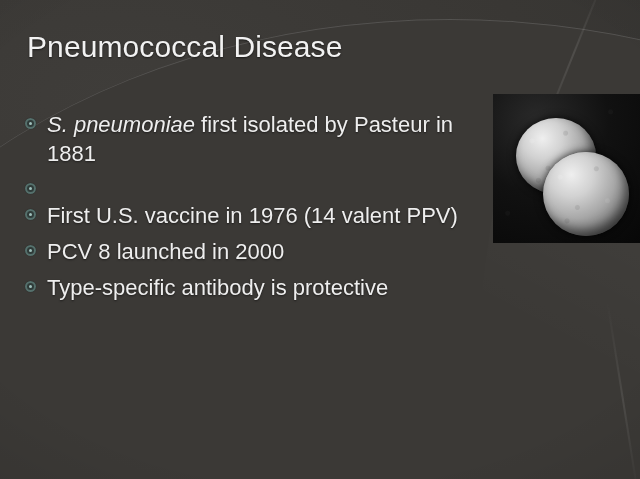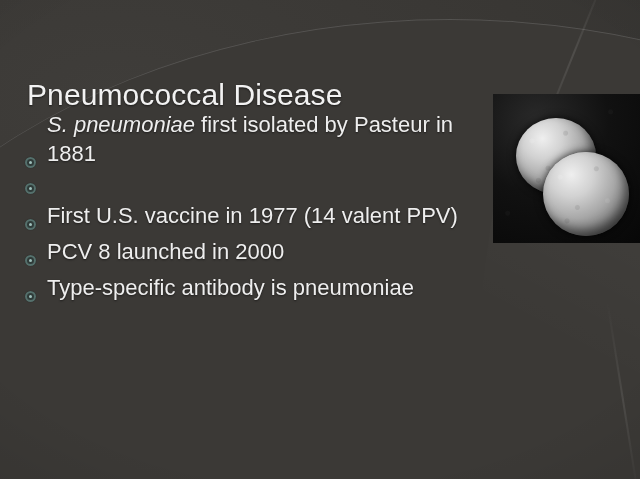--- a/index.html
+++ b/index.html
@@ -95,33 +95,32 @@
     position: absolute;
     left: 27px;
     top: 27px;
     font-size: 30px;
     line-height: 40px;
     color: #f2f2f2;
     font-weight: 400;
     letter-spacing: 0.1px;
     text-shadow: 0 1px 2px rgba(0,0,0,0.55);
     white-space: nowrap;
-    margin-top: 48px;
   }
 
   
   #bullets {
     position: absolute;
     left: 25px;
     top: 110px;
     width: 455px;
   }
   .bullet-row {
     display: flex;
-    align-items: flex-end;
+    align-items: flex-start;
     margin-bottom: 7px;
   }
   .bullet-marker {
     flex: 0 0 auto;
     width: 11px;
     height: 11px;
     margin-top: 8px;
     margin-right: 11px;
     border-radius: 50%;
     background: #55706c;
@@ -239,31 +238,31 @@
       <span class="bullet-marker"></span>
       <span class="bullet-text"><i>S. pneumoniae</i><span> first isolated by Pasteur in 1881</span></span>
     </div>
 
     <div class="bullet-row">
       <span class="bullet-marker"></span>
     </div>
 
     <div class="bullet-row">
       <span class="bullet-marker"></span>
-      <span class="bullet-text">First U.S. vaccine in 1977 (14 valent PPV)</span>
+      <span class="bullet-text">First U.S. vaccine in 1976 (14 valent PPV)</span>
     </div>
 
     <div class="bullet-row">
       <span class="bullet-marker"></span>
       <span class="bullet-text">PCV 8 launched in 2000</span>
     </div>
 
     <div class="bullet-row">
       <span class="bullet-marker"></span>
-      <span class="bullet-text">Type-specific antibody is pneumoniae</span>
+      <span class="bullet-text">Type-specific antibody is protective</span>
     </div>
 
   </div>
 
   <div id="micrograph">
     <div class="em-bg"></div>
     <div class="em-noise"></div>
     <div class="coccus coccus-top">
       <div class="coccus-grain"></div>
     </div>

